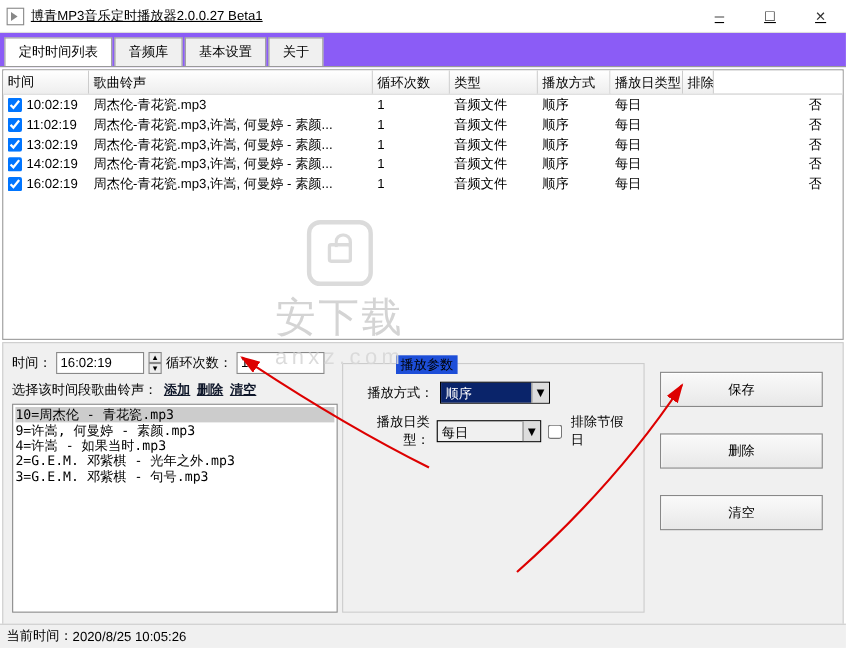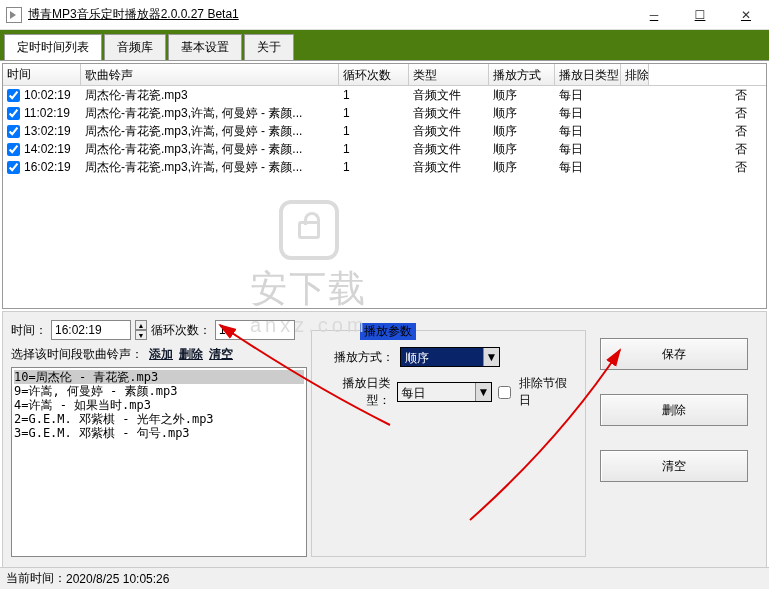--- a/index.html
+++ b/index.html
@@ -3,21 +3,21 @@
 <meta charset="utf-8">
 <style>
 * { box-sizing: border-box; margin: 0; padding: 0; font-family: "Microsoft YaHei", SimSun, sans-serif; font-size: 12px; }
 body { background: #fff; width: 769px; height: 589px; overflow: hidden; position: relative; }
 .titlebar { height: 30px; background: #fff; display: flex; align-items: center; padding-left: 6px; border-bottom: 1px solid #ddd; text-decoration: underline; }
 .titlebar .app-icon { width: 16px; height: 16px; border: 1px solid #888; margin-right: 6px; position: relative; }
 .titlebar .app-icon::after { content: ""; position: absolute; left: 3px; top: 3px; width: 0; height: 0; border-left: 6px solid #888; border-top: 4px solid transparent; border-bottom: 4px solid transparent; }
 .titlebar .title { flex: 1; }
 .titlebar .win-btns { display: flex; }
 .titlebar .win-btn { width: 46px; height: 30px; display: flex; align-items: center; justify-content: center; color: #333; }
-.tabs { display: flex; background: #4d7c0f; padding: 4px 4px 0 4px; border-bottom: 1px solid #999; }
+.tabs { display: flex; background: #8b5cf6; padding: 4px 4px 0 4px; border-bottom: 1px solid #999; }
 .tab { padding: 4px 12px; background: #fff; border: 1px solid #999; border-bottom: none; margin-right: 2px; }
 .tab.inactive { background: #f0f0f0; }
 .grid-wrap { border: 1px solid #999; margin: 2px; height: 246px; overflow: hidden; }
 .grid-head { display: flex; background: #fff; border-bottom: 1px solid #ccc; height: 22px; }
 .grid-head .col { border-right: 1px solid #ccc; padding: 3px 4px; overflow: hidden; white-space: nowrap; background: linear-gradient(#fff,#eee); }
 .grid-body .row { display: flex; height: 18px; align-items: center; }
 .grid-body .cell { padding: 0 4px; overflow: hidden; white-space: nowrap; }
 .c0 { width: 78px; display:flex; align-items:center; }
 .c1 { width: 258px; }
 .c2 { width: 70px; }

